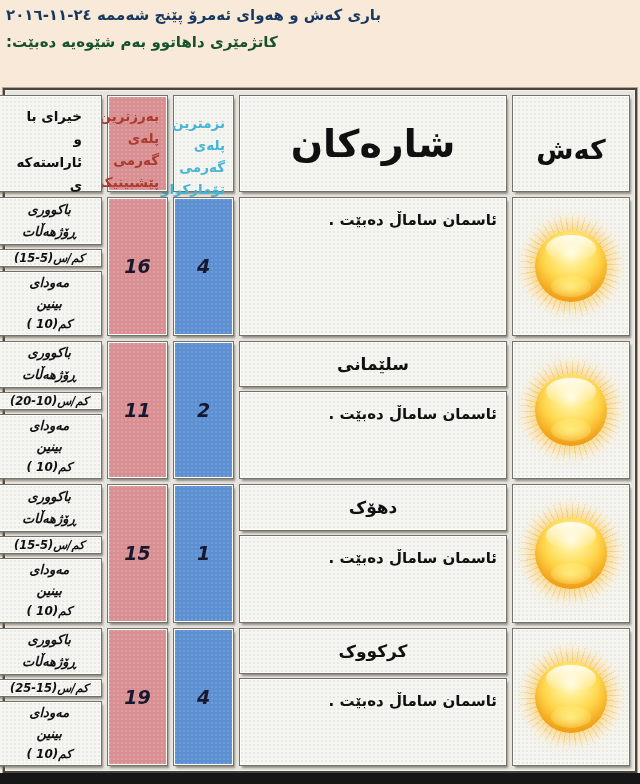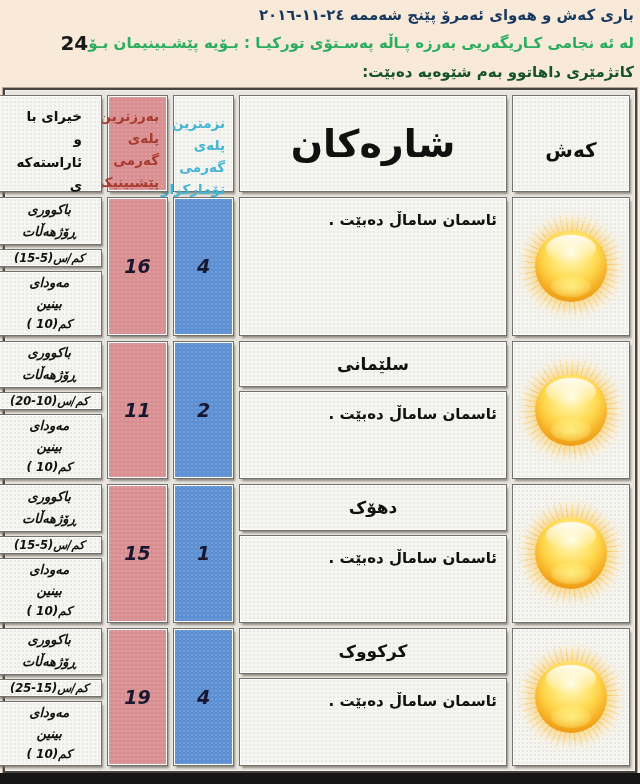--- a/index.html
+++ b/index.html
@@ -5,21 +5,21 @@
   * { box-sizing: border-box; margin: 0; padding: 0; }
   html, body { width: 640px; height: 784px; }
   body {
     position: relative;
     background: #F9E9D8;
     font-family: "DejaVu Sans", sans-serif;
     overflow: hidden;
   }
 
   
-  .titles { direction: rtl; text-align: right; padding: 3px 6px 0 6px; }
+  .titles { direction: rtl; text-align: left; padding: 3px 6px 0 6px; }
   .title-line1 { color: #17395F; font-size: 15px; font-weight: bold; line-height: 25px; }
   .title-line2 { color: #2BAD60; font-size: 15px; font-weight: bold; line-height: 30px; }
   .title-line2 .big-number {
     color: #1A1A1A; font-size: 20px; font-weight: bold;
     letter-spacing: -2px; vertical-align: -2px;
   }
   .title-line3 { color: #14532d; font-size: 15px; font-weight: bold; line-height: 28px; }
 
   
   .weather-table {
@@ -52,21 +52,21 @@
   .blue {
     background-color: #5C90D3;
     background-image: radial-gradient(rgba(255,255,255,0.12) 0.8px, rgba(0,0,0,0) 1.2px);
   }
   .stack { display: flex; flex-direction: column; gap: 4px; }
 
   .pre { white-space: pre-line; }
 
   
   .hdr-weather { display: flex; align-items: center; justify-content: center;
-    font-size: 20px; font-weight: bold; padding-top: 12px; }
+    font-size: 27px; font-weight: bold; padding-top: 12px; }
   .hdr-cities { display: flex; align-items: center; justify-content: center;
     font-size: 38px; font-weight: bold; }
   .hdr-min { color: #44B5D5; font-size: 13.5px; font-weight: bold;
     text-align: right; padding: 16px 8px; line-height: 22px; }
   .hdr-max { color: #A93A2E; font-size: 13.5px; font-weight: bold;
     text-align: right; padding: 9px 8px; line-height: 22px; }
   .hdr-wind { font-size: 13.5px; font-weight: bold; text-align: right;
     padding: 9px 19px; line-height: 23px; }
   .plus-sign { font-size: 38px; font-weight: 400; text-align: center;
     line-height: 34px; color: #26262B; font-style: normal; }
@@ -113,23 +113,20 @@
     background: radial-gradient(rgba(255,242,140,0.85), rgba(255,242,140,0)); }
 
   .bottom-strip { position: absolute; left: 0; bottom: 0; width: 640px; height: 11px;
     background: #161616; }
 </style>
 </head>
 <body>
 
 <div class="titles">
   <div class="title-line1">باری کەش و هەوای ئەمرۆ پێنج شەممە ٢٤-١١-٢٠١٦</div>
-  <div class="title-line2">
-    <span>له ئه نجامی کـاریگەریی بەرزه پـاڵه پەسـتۆی تورکیـا : بـۆیه پێشـبینیمان بـۆ</span><span class="big-number">24</span>
-  </div>
   <div class="title-line3">کاتژمێری داهاتوو بەم شێوەیه دەبێت:</div>
 </div>
 
 <div class="weather-table">
 
   <div class="cell hdr-weather">کەش</div>
   <div class="cell hdr-cities">شارەکان</div>
   <div class="cell hdr-min pre">نزمترین
 پلەی
 گەرمی

